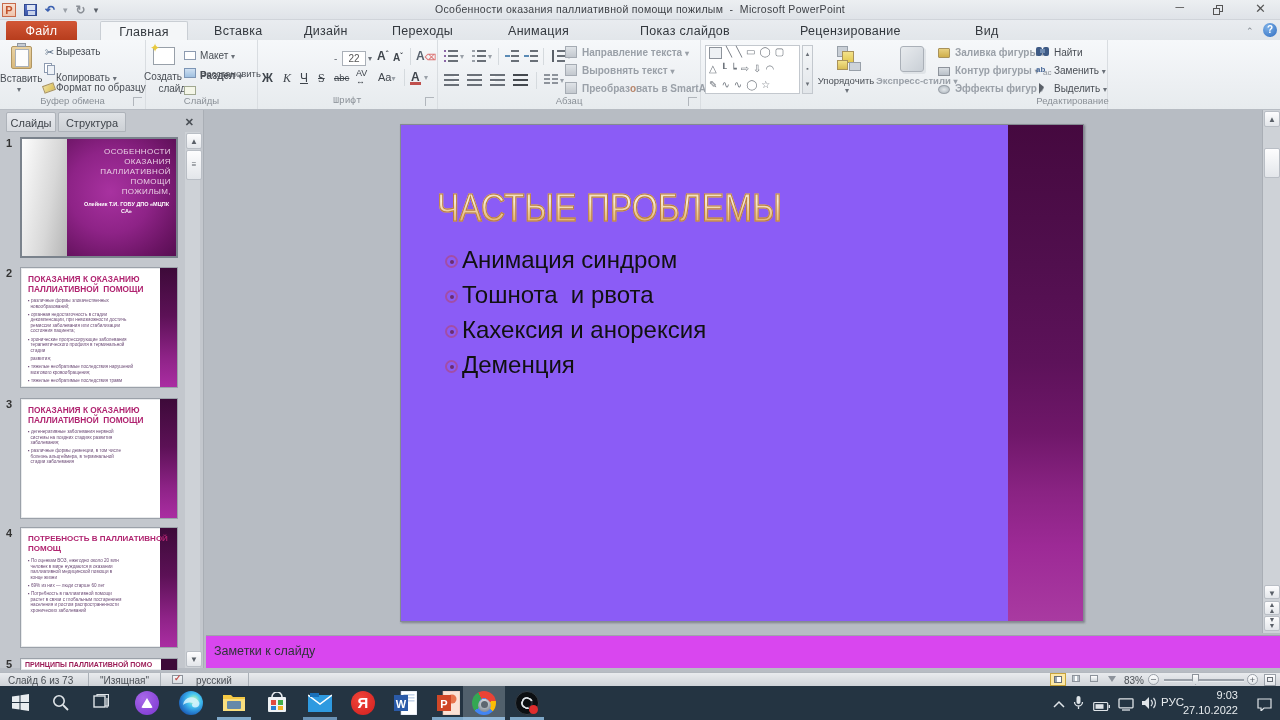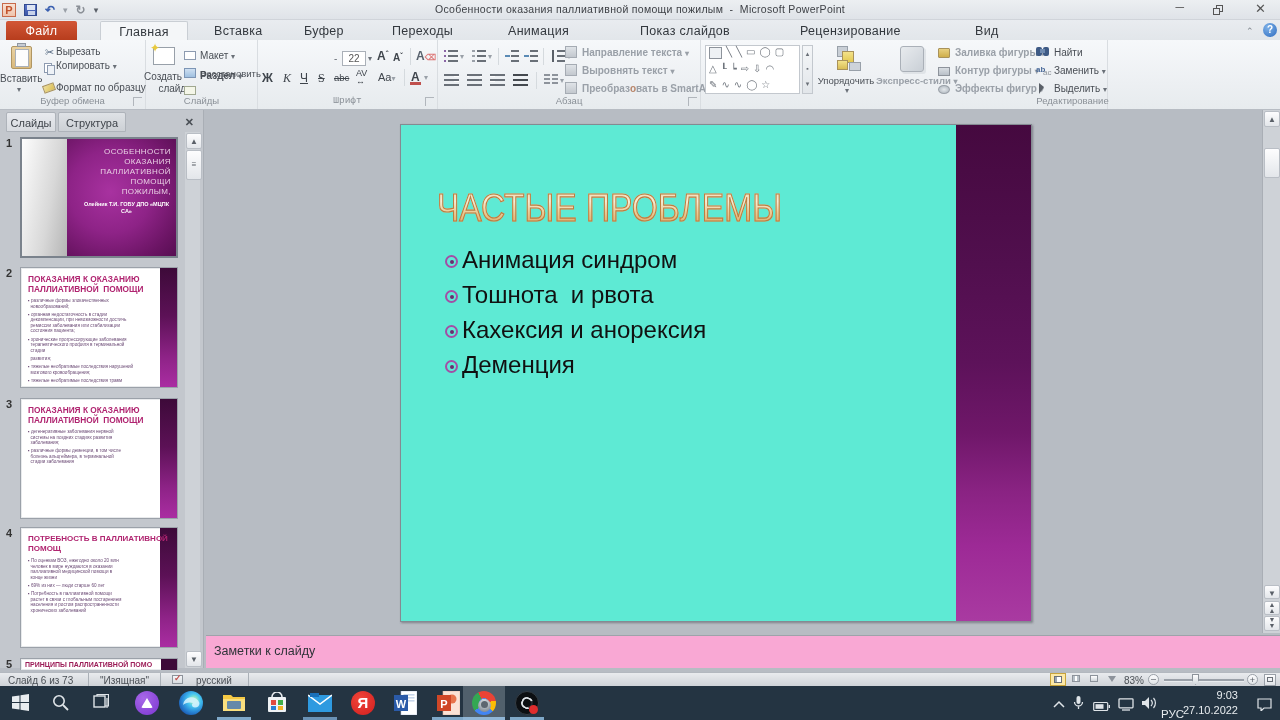--- a/index.html
+++ b/index.html
@@ -74,21 +74,21 @@
 .tstrip { position:absolute; right:0; top:0; width:17px; height:100%;
   background:linear-gradient(#3d0a39,#5c1156 40%,#8e2387 75%,#aa2da2); }
 .ttitle { position:absolute; left:7px; top:6px; font-size:8.3px; line-height:10px; font-weight:bold;
   color:#b02470; letter-spacing:0; }
 .ttxt { position:absolute; left:7px; top:30px; width:130px; font-size:4.6px; line-height:5.6px; color:#6b4a75; }
 .ttxt div { margin-bottom:2.5px; }
 .tnum { position:absolute; left:6px; width:12px; text-align:left; font-size:11px; font-weight:bold; color:#333; }
 .lscroll { position:absolute; right:3px; top:24px; width:15px; background:#ced2d7; }
 
 
-#slide { position:absolute; left:400px; top:14px; width:632px; height:498px; background:#5eead4;
+#slide { position:absolute; left:400px; top:14px; width:684px; height:498px; background:#8b5cf6;
   border:1px solid #848a92; box-shadow:1px 1px 2px rgba(60,60,70,.45); }
 #strip { position:absolute; right:0; top:0; width:75px; height:100%;
   background:linear-gradient(#45093f 0%,#510f4e 28%,#5d125a 48%,#6f1769 62%,#8a2383 74%,#9d2a96 85%,#a93aa1 100%); }
 #stitle { position:absolute; left:36px; top:61px; font-size:39px; letter-spacing:0;
   transform:scaleX(0.86); transform-origin:left top;
   background:linear-gradient(#ecd3a2, #f7ecd4 35%, #eccc96 60%, #d89c55);
   -webkit-background-clip:text; background-clip:text; color:transparent;
   -webkit-text-stroke:1.2px #bb7e42; }
 .bullet { position:absolute; left:44px; font-size:24px; color:#111; }
 .bullet:before { content:""; position:absolute; left:0; top:9px; width:9px; height:9px;
@@ -97,21 +97,21 @@
   background:#6b2d6f; border-radius:50%; }
 .bullet span { margin-left:17px; }
 
 
 #rscroll { position:absolute; right:0; top:0; width:18px; height:523px;
   background:#ced2d7; border-left:1px solid #a9aeb5; }
 .sbtn { position:absolute; left:1px; width:16px; height:16px; background:linear-gradient(#fdfdfe,#e3e6ea);
   border:1px solid #b9bec5; border-radius:2px; color:#5a6068; font-size:8px; text-align:center; line-height:15px; }
 
 
-#notes { position:absolute; left:206px; top:635px; width:1074px; height:33px; background:#f9a8d4;
+#notes { position:absolute; left:206px; top:635px; width:1074px; height:33px; background:#d946ef;
   border-top:1px solid #9ea3aa; }
 #notes div { margin:8px 0 0 8px; font-size:12.5px; color:#2e3338; }
 
 
 #status { position:absolute; left:0; top:672px; width:1280px; height:14px;
   background:linear-gradient(#e9ebee,#cfd3d8); border-top:1px solid #b3b8bf; font-size:10px; color:#4a4f55; }
 .vbtn { position:absolute; top:0; width:16px; height:13px; }
 
 
 #taskbar { position:absolute; left:0; top:686px; width:1280px; height:34px; background:#243442; }
@@ -139,21 +139,21 @@
           <span style="position:absolute;left:3px;top:0;width:7px;height:7px;border:1px solid #555;"></span>
           <span style="position:absolute;left:0;top:3px;width:7px;height:7px;border:1px solid #555;background:#e6e9ed;"></span>
         </span>
       <span style="right:14px; top:1px; font-size:13px;">✕</span>
     </div>
   </div>
   <div id="tabrow">
     <div class="tab file" style="left:6px; width:71px; text-align:center; padding:0;">Файл</div>
     <div class="tab active" style="left:100px; width:88px; text-align:center; padding:0;">Главная</div>
     <div class="tab" style="left:214px; padding:0;">Вставка</div>
-    <div class="tab" style="left:304px; padding:0;">Буфер</div>
+    <div class="tab" style="left:304px; padding:0;">Дизайн</div>
     <div class="tab" style="left:392px; padding:0;">Переходы</div>
     <div class="tab" style="left:508px; padding:0;">Анимация</div>
     <div class="tab" style="left:640px; padding:0;">Показ слайдов</div>
     <div class="tab" style="left:800px; padding:0;">Рецензирование</div>
     <div class="tab" style="left:975px; padding:0;">Вид</div>
     <div style="position:absolute; left:1246px; top:6px; color:#7d838b; font-size:9px;">⌃</div>
     <div style="position:absolute; left:1263px; top:3px; width:14px; height:14px; border-radius:50%; background:radial-gradient(circle at 35% 30%,#7fb2e8,#2e6cc0); color:#fff; font-size:10px; font-weight:bold; text-align:center; line-height:14px;">?</div>
   </div>
   <div id="ribbon">
 
@@ -163,21 +163,21 @@
       </div>
     <div class="ritem" style="left:11px; top:6px; width:21px; height:23px; background:linear-gradient(#e9d2a2,#d9b97c); border:1px solid #b09663; border-radius:2px;"></div>
     <div class="ritem" style="left:15px; top:9px; width:14px; height:18px; background:#fdfdfd; border:1px solid #aab0b8;"></div>
     <div class="ritem" style="left:17px; top:3px; width:9px; height:4px; background:#c8cdd4; border:1px solid #9097a0;"></div>
     <div class="ritem" style="left:0; top:33px; width:42px; text-align:center;">Вставить</div>
     <div class="ritem" style="left:17px; top:45px; font-size:8px; color:#6a7078;">▾</div>
     <div class="ritem" style="left:45px; top:6px; color:#5a6e86; font-size:11px;">✂</div>
     <div class="ritem" style="left:56px; top:6px;">Вырезать</div>
     <div class="ritem" style="left:44px; top:23px; width:8px; height:10px; background:#fff; border:1px solid #8d9bb0;"></div>
     <div class="ritem" style="left:47px; top:25px; width:8px; height:10px; background:#eef2f7; border:1px solid #8d9bb0;"></div>
-    <div class="ritem" style="left:56px; top:20px;">Копировать <span style="font-size:8px;color:#6a7078;">▾</span></div>
+    <div class="ritem" style="left:56px; top:32px;">Копировать <span style="font-size:8px;color:#6a7078;">▾</span></div>
     <div class="ritem" style="left:43px; top:44px; width:12px; height:8px; background:linear-gradient(135deg,#f0e09a,#d9bd55); border:1px solid #a9925a; transform:rotate(-20deg);"></div>
     <div class="ritem" style="left:56px; top:42px;">Формат по образцу</div>
 
     <div class="rgroup" style="left:146px; width:112px;">
         <div class="rlabel">Слайды</div>
       </div>
     <div class="ritem" style="left:153px; top:7px; width:22px; height:18px; background:#fff; border:1px solid #98a0a9;"></div>
     <div class="ritem" style="left:150px; top:1px; color:#e8c93e; font-size:12px;">✦</div>
     <div class="ritem" style="left:133px; top:31px; width:60px; text-align:center;">Создать</div>
     <div class="ritem" style="left:133px; top:43px; width:60px; text-align:right;">слайд <span style="font-size:8px;color:#6a7078;">▾</span></div>
@@ -511,21 +511,21 @@
           <rect x="1" y="0.8" width="14" height="9" rx="0.8" fill="none" stroke="#dfe4e8" stroke-width="1.3"></rect>
           <line x1="4" y1="12" x2="12" y2="12" stroke="#dfe4e8" stroke-width="1.3"></line>
         </svg>
     </div>
     <div style="position:absolute; right:122px; top:10px;">
       <svg width="17" height="14" viewBox="0 0 17 14">
           <path d="M1 5 h3 l4-4 v12 l-4-4 h-3 z" fill="#dfe4e8"></path>
           <path d="M10 4 a4.5 4.5 0 0 1 0 6 M12.5 2 a7.5 7.5 0 0 1 0 10" fill="none" stroke="#dfe4e8" stroke-width="1.2"></path>
         </svg>
     </div>
-    <div style="position:absolute; right:96px; top:22px; color:#e8ecef; font-size:11.5px;">РУС</div>
+    <div style="position:absolute; right:96px; top:10px; color:#e8ecef; font-size:11.5px;">РУС</div>
     <div style="position:absolute; right:42px; top:2px; color:#e8ecef; font-size:11px; text-align:right; line-height:15px;">9:03<br>27.10.2022</div>
     <div style="position:absolute; right:8px; top:11px;">
       <svg width="15" height="13" viewBox="0 0 15 13">
           <path d="M1 1 h13 v9 h-7 l-3 3 v-3 h-3 z" fill="none" stroke="#dfe4e8" stroke-width="1.2"></path>
         </svg>
     </div>
   </div>
 </div>
 
 </body></html>

